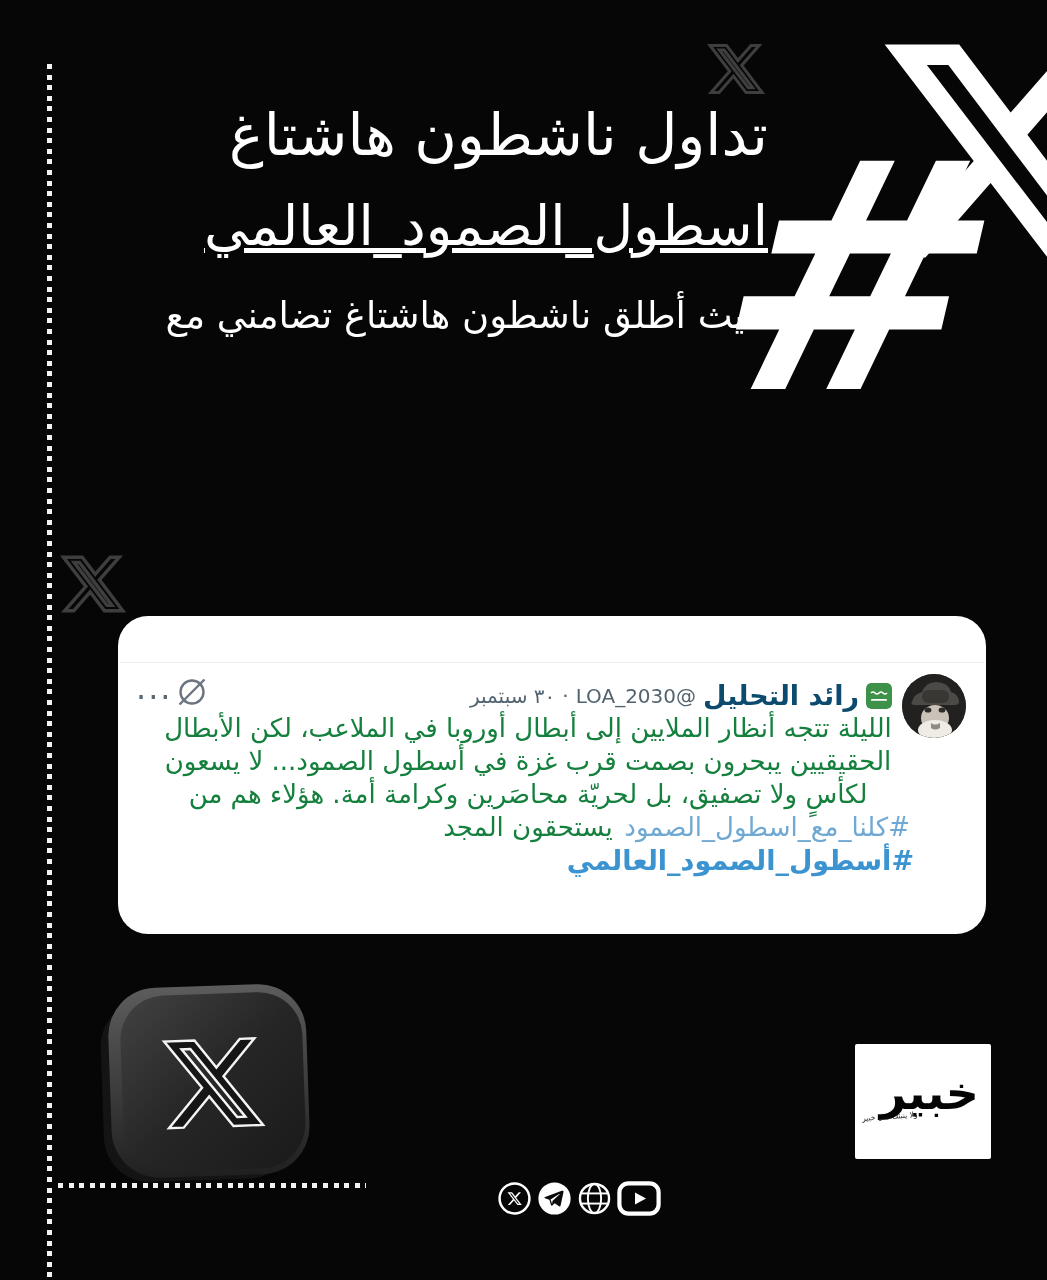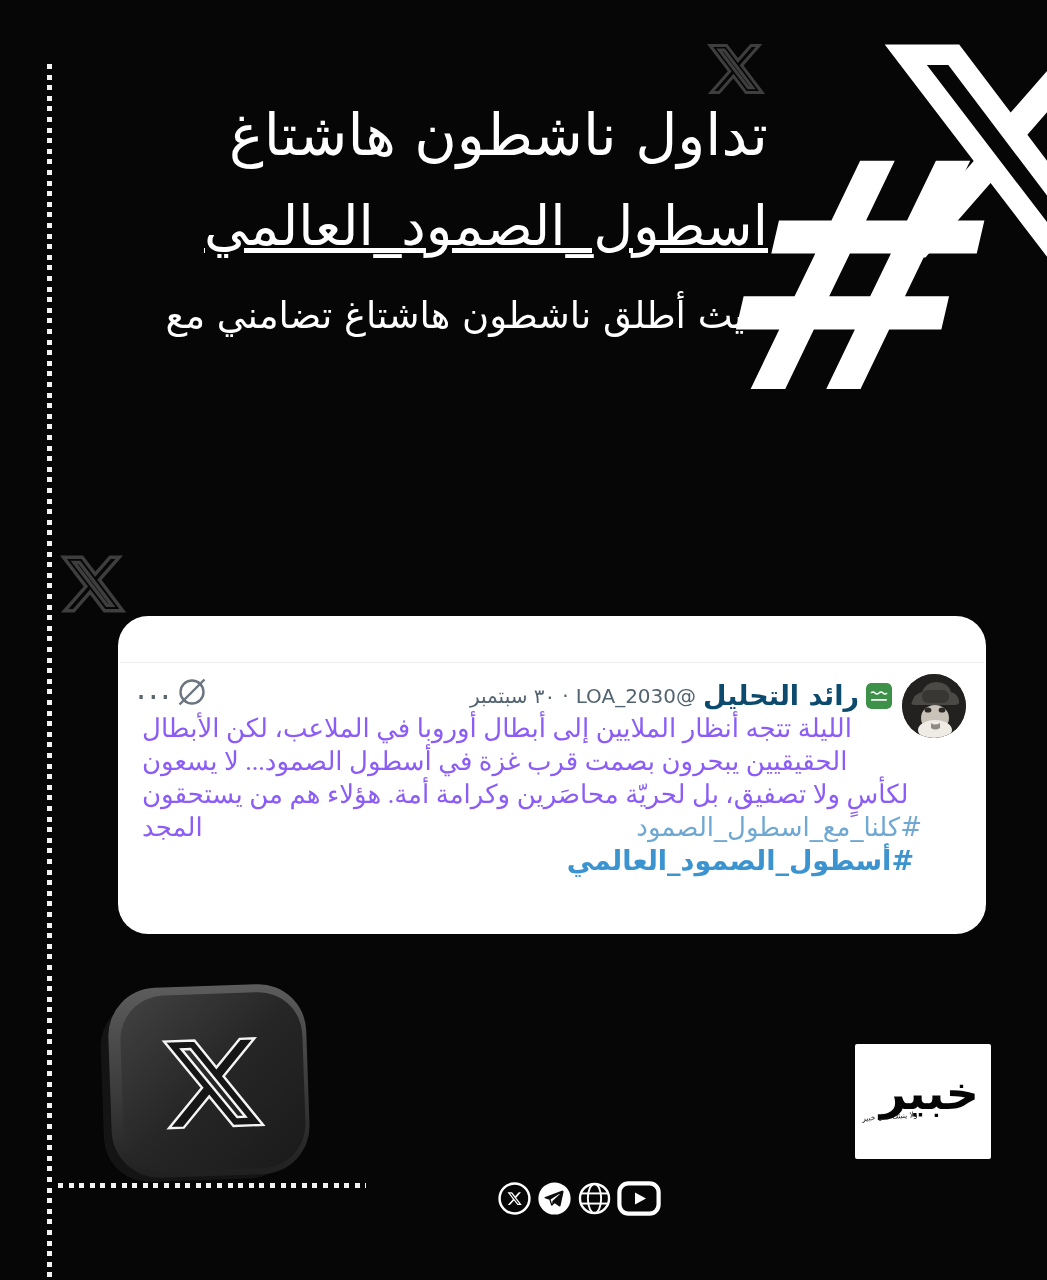--- a/index.html
+++ b/index.html
@@ -46,22 +46,22 @@
     align-items:center; gap:7px; white-space:nowrap; }
   .flag { width:26px; height:26px; border-radius:5px; overflow:hidden; flex:0 0 auto; }
   .name { font-size:27px; font-weight:bold; color:#0c4a6e; }
   .handle, .sep, .date { font-size:20px; color:#536471; }
   .more-dots { position:absolute; left:18px; top:62px; font-size:32px;
     color:#5b6770; letter-spacing:2px; }
   .grok { position:absolute; left:58px; top:60px; width:32px; height:32px; }
   .grok svg circle { fill:none; stroke:#6b7580; stroke-width:2.4; }
   .grok svg line { stroke:#6b7580; stroke-width:2.4; }
   .body { position:absolute; top:96px; right:72px; width:772px; direction:rtl;
-    text-align:left; font-size:26px; line-height:33px; color:#8b5cf6;font-family:Liberation Serif, serif; }
-  .tag1 { position:absolute; top:196px; right:64px; direction:rtl;
+    text-align:center; font-size:26px; line-height:33px; color:#15803d; }
+  .tag1 { position:absolute; top:196px; right:76px; direction:rtl;
     font-size:26px; color:#6fa8d2; }
   .tag2 { position:absolute; top:229px; right:72px; direction:rtl;
     font-size:27px; font-weight:bold; color:#3b94d0; }
 
   
   .cube { position:absolute; left:96px; top:978px; width:224px; height:210px;
     transform:rotate(-2deg); }
 
   
   .brand { position:absolute; left:855px; top:1044px; width:136px; height:115px;

